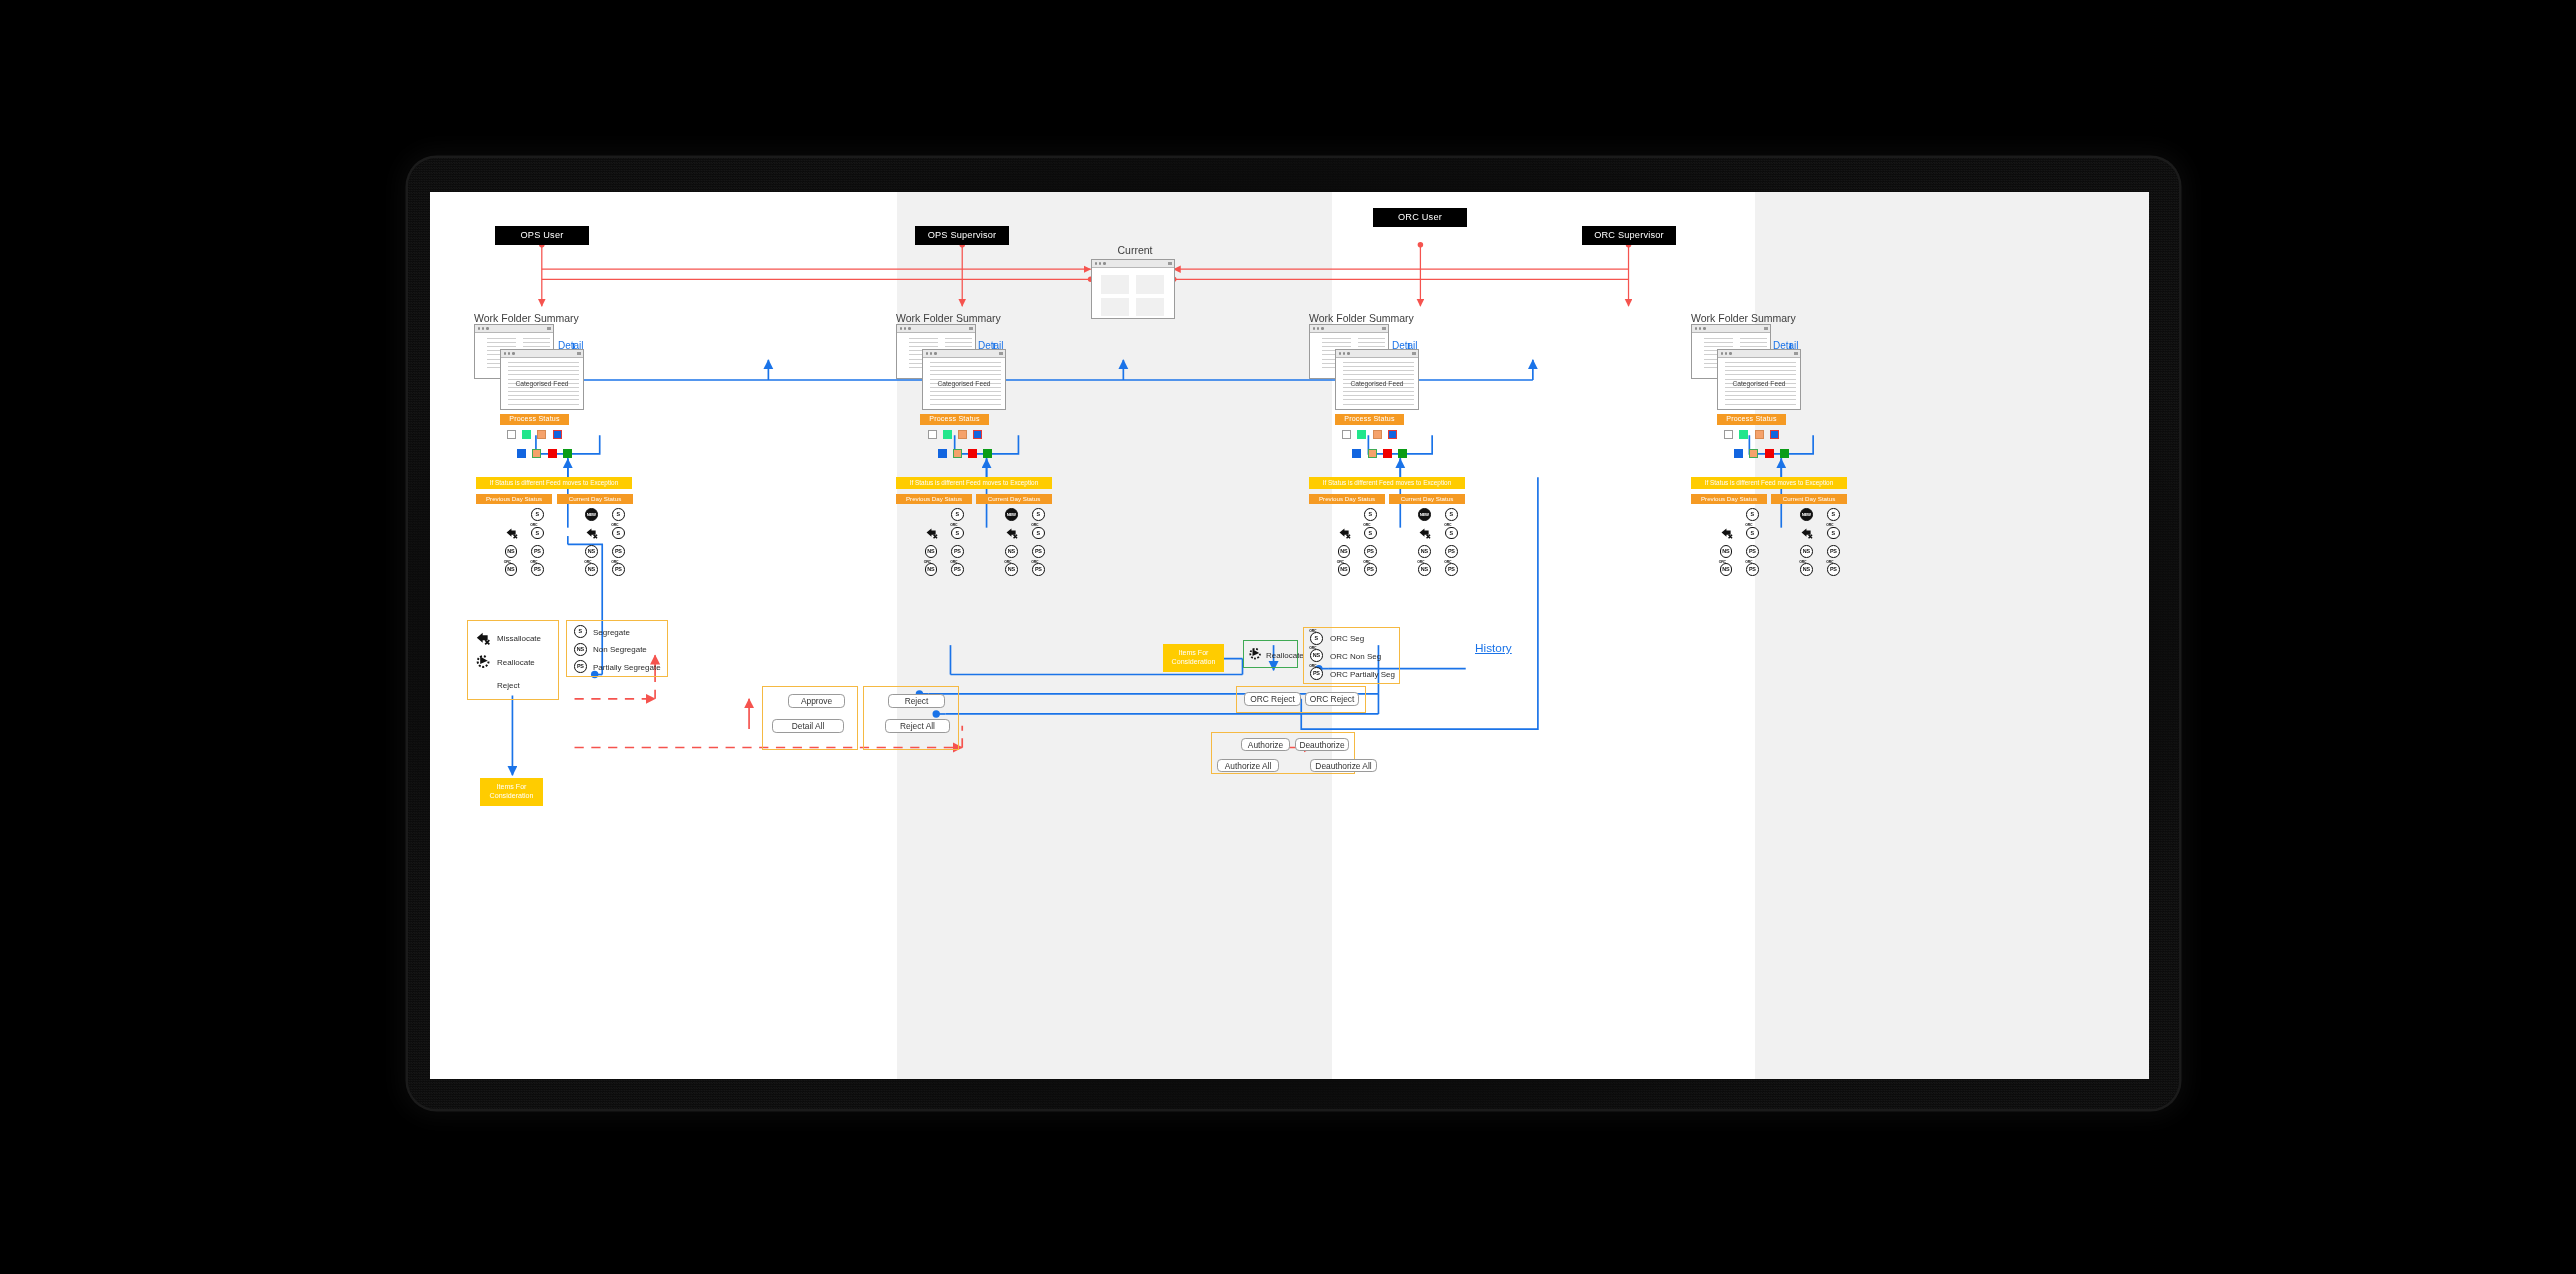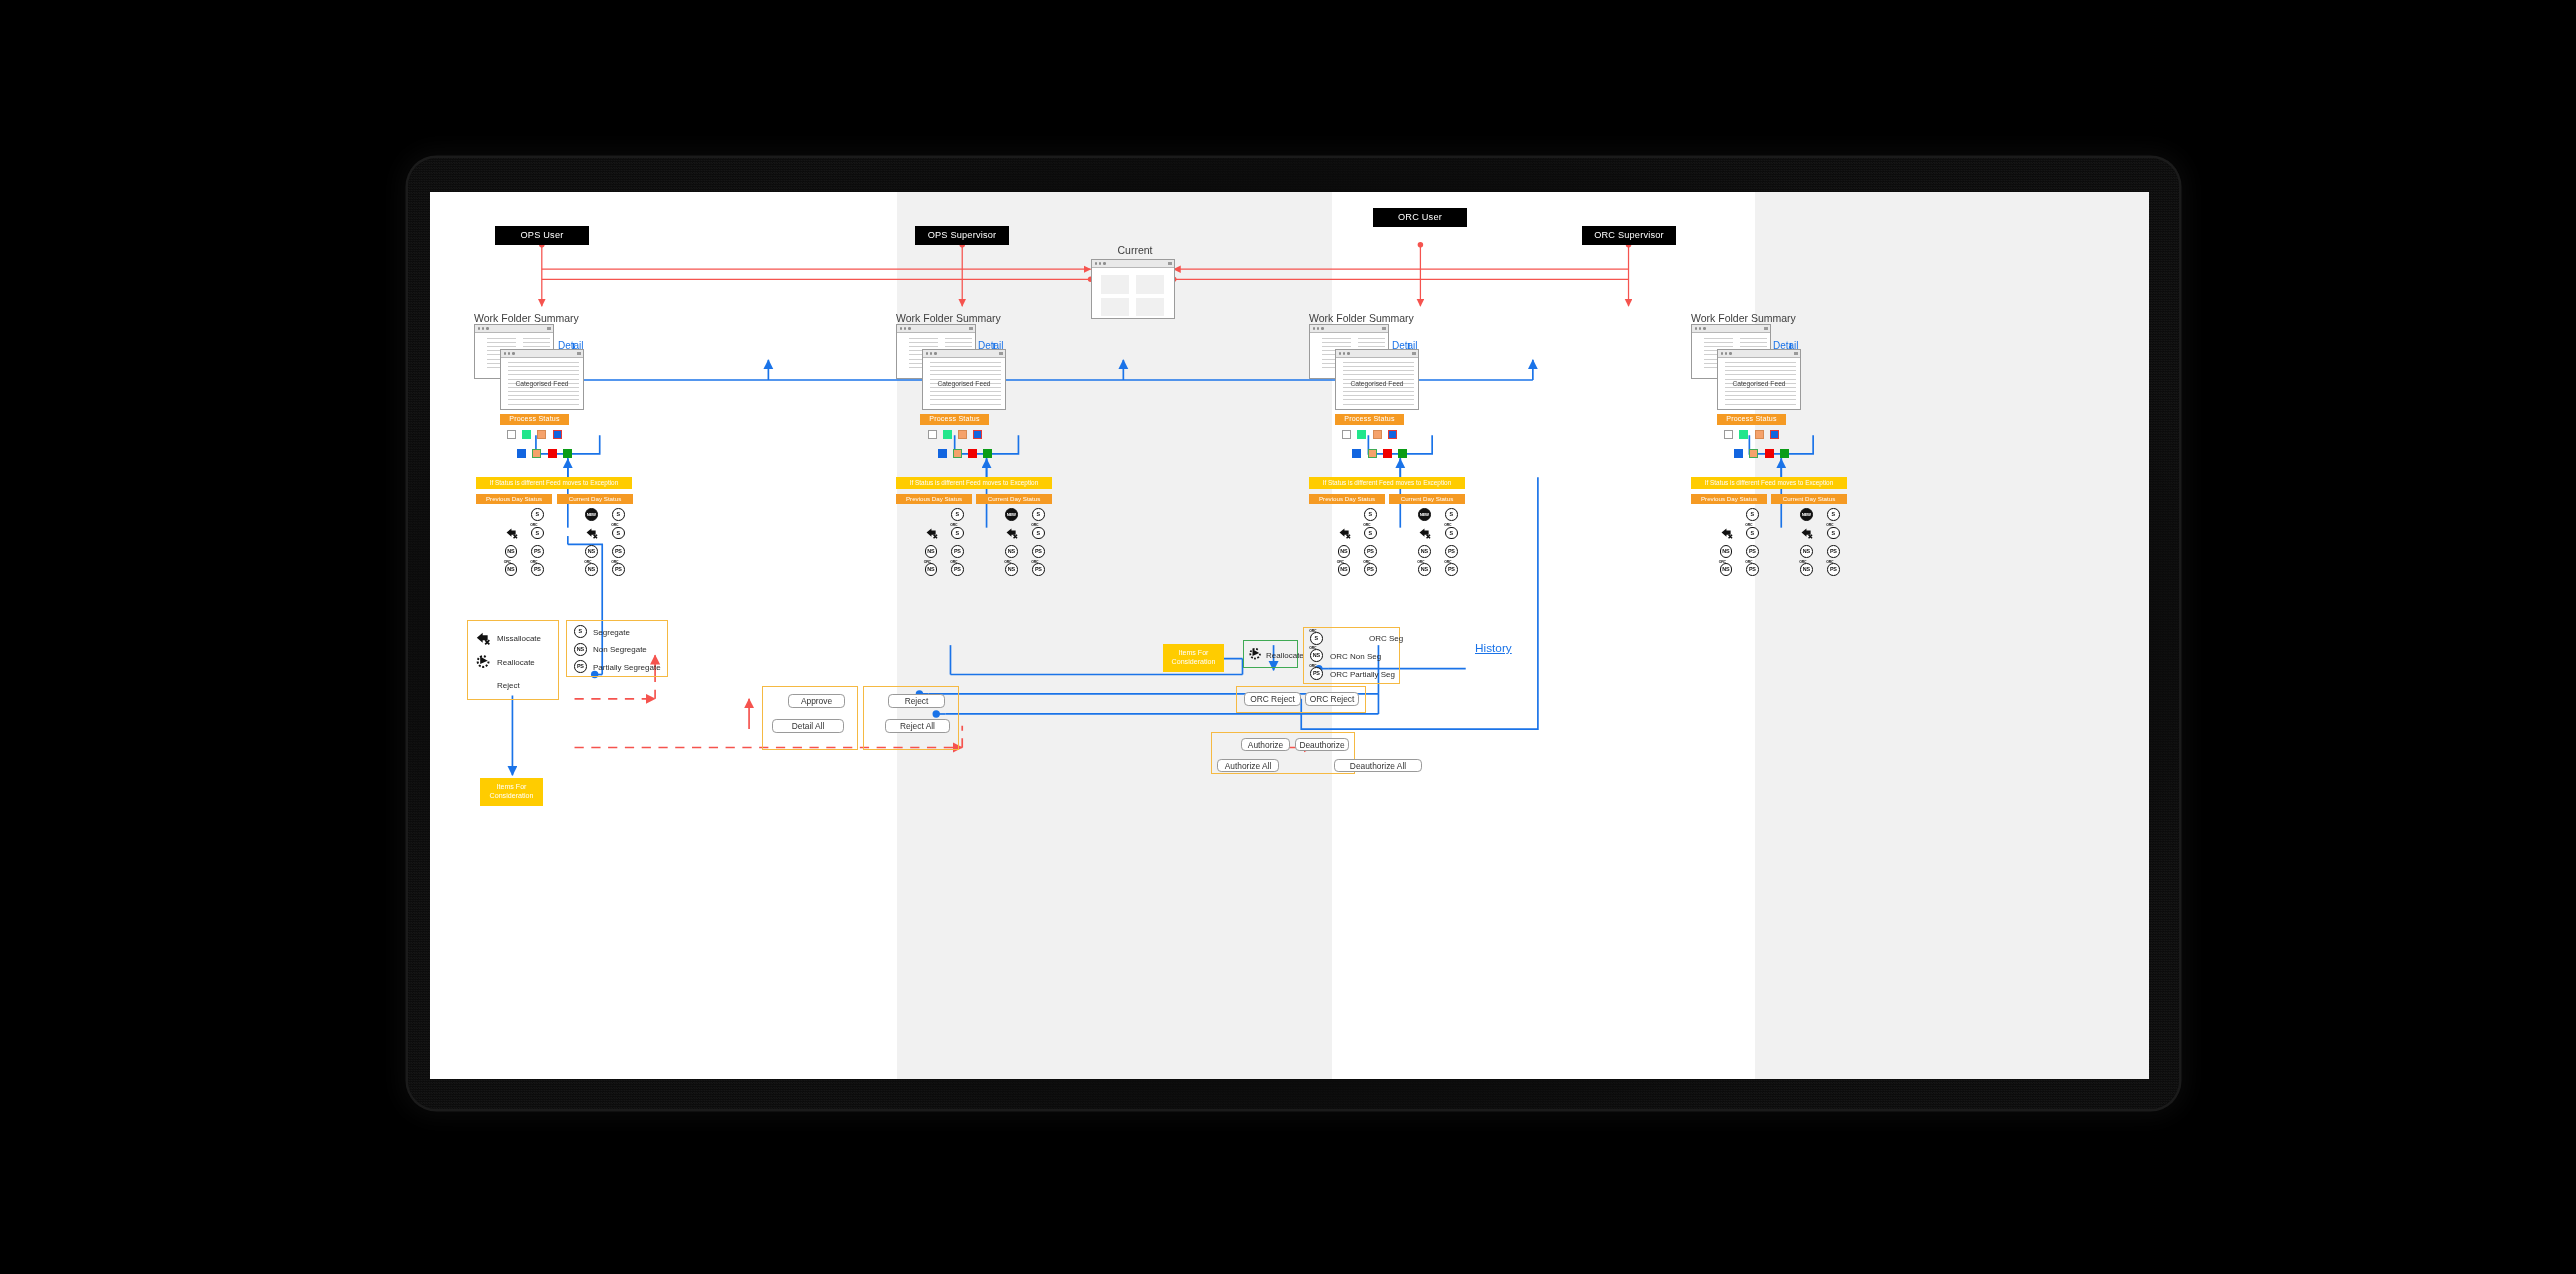--- a/index.html
+++ b/index.html
@@ -840,21 +840,21 @@
         </svg>
       </div>
       <div class="legend-txt" style="left:836px;top:459px;">Reallocate</div>
 
       <div class="gbox" style="left:873px;top:435px;width:97px;height:57px;"></div>
       <div class="glyph" style="left:880px;top:440px;">
         <div class="ring"></div>
           <div class="txt">S</div>
           <div class="orc">ORC</div>
       </div>
-      <div class="legend-txt" style="left:900px;top:442px;margin-left:39px;">ORC Seg</div>
+      <div class="legend-txt" style="left:900px;top:442px;">ORC Seg</div>
       <div class="glyph" style="left:880px;top:457px;">
         <div class="ring"></div>
           <div class="txt">NS</div>
           <div class="orc">ORC</div>
       </div>
       <div class="legend-txt" style="left:900px;top:460px;">ORC Non Seg</div>
       <div class="glyph" style="left:880px;top:475px;">
         <div class="ring"></div>
           <div class="txt">PS</div>
           <div class="orc">ORC</div>
@@ -862,20 +862,20 @@
       <div class="legend-txt" style="left:900px;top:478px;">ORC Partially Seg</div>
 
       <div class="gbox" style="left:806px;top:494px;width:130px;height:27px;"></div>
       <div class="btn" style="left:814px;top:500px;width:57px;height:14.3px;">ORC Reject</div>
       <div class="btn" style="left:875px;top:500px;width:54px;height:14.3px;">ORC Reject</div>
 
       <div class="gbox" style="left:781px;top:540px;width:144px;height:42px;"></div>
       <div class="btn" style="left:811px;top:546px;width:49px;height:13.4px;">Authorize</div>
       <div class="btn" style="left:865px;top:546px;width:54px;height:13.4px;">Deauthorize</div>
       <div class="btn" style="left:787px;top:567px;width:62px;height:13.4px;">Authorize All</div>
-      <div class="btn" style="left:904px;top:567px;width:88px;height:13.4px;">Deauthorize All</div>
+      <div class="btn" style="left:880px;top:567px;width:67px;height:13.4px;">Deauthorize All</div>
 
       <div class="history-link" style="left:1045px;top:449px;">History</div>
 
     </div>
   </div>
 </div>
 
 
 </body></html>

